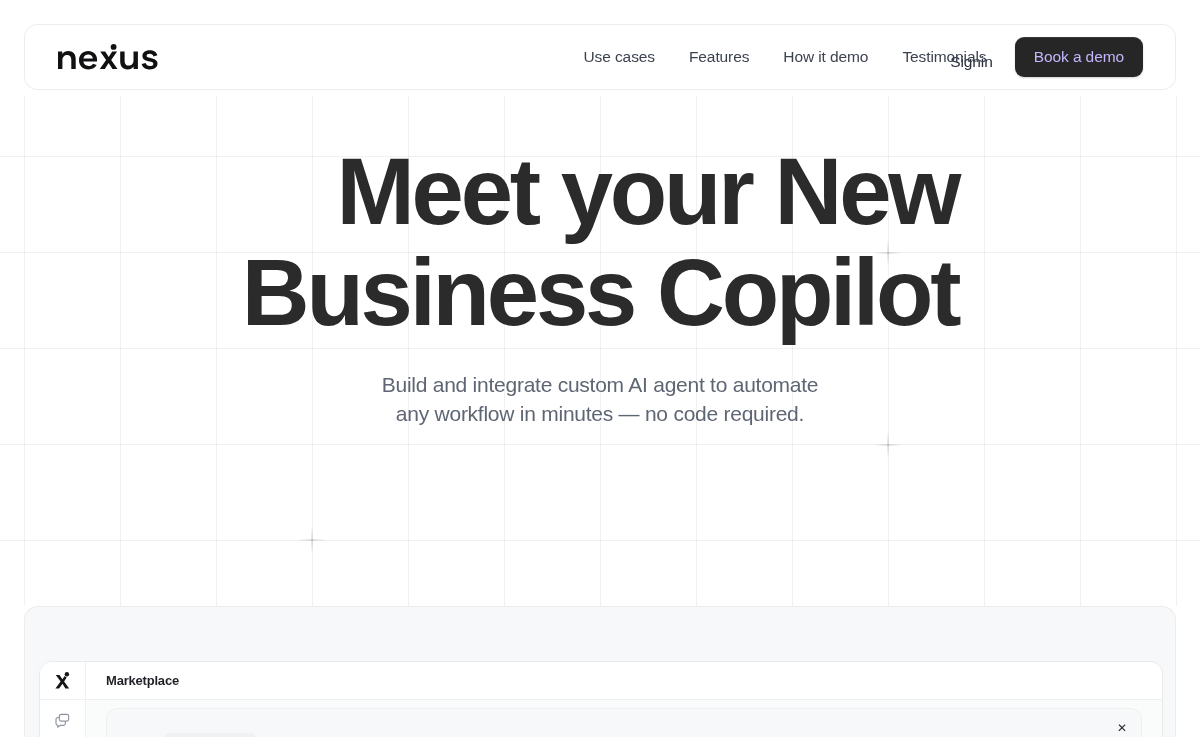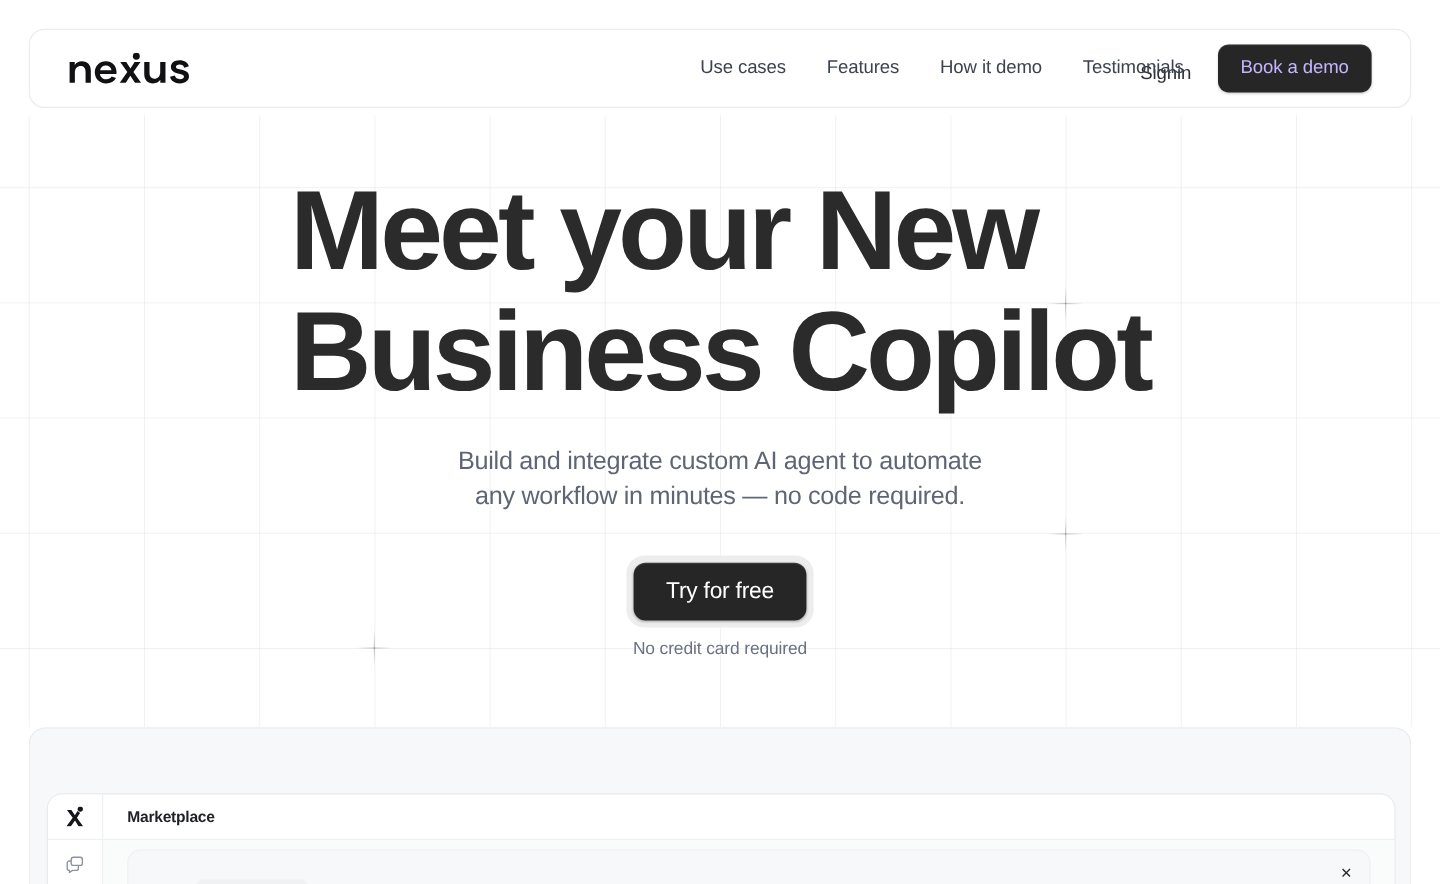--- a/index.html
+++ b/index.html
@@ -68,21 +68,21 @@
   }
 
   
   .hero{
     position:absolute; left:0; top:96px; width:1200px; z-index:10;
     display:flex; flex-direction:column; align-items:center;
   }
   .hero h1{
     margin-top:46px;
     font-size:94px; line-height:1.07; font-weight:700;
-    letter-spacing:-3.2px; color:#2b2b2b; text-align:left;
+    letter-spacing:-3.2px; color:#2b2b2b; text-align:right;
     max-width:800px;
   }
   .hero-sub{
     margin-top:28px;
     font-size:21px; line-height:1.38; color:#5e6573; text-align:center;
     letter-spacing:-0.25px; max-width:470px;
   }
   .cta-wrap{
     margin-top:34px; display:flex; flex-direction:column; align-items:center;
   }
@@ -197,26 +197,20 @@
     </div>
   </div>
 
   <div class="hero">
     <h1>
       <span>Meet your New</span><br>
       <span>Business Copilot</span>
     </h1>
     <p class="hero-sub">Build and integrate custom AI agent to automate any workflow in minutes — no code required.</p>
 
-    <div class="cta-wrap">
-      <div class="cta-ring">
-        <button class="cta-btn">Try for free</button>
-      </div>
-      <div class="cta-note">No credit card required</div>
-    </div>
   </div>
 
   <div class="bottom">
 
     <div class="mock">
       <div class="mock-side">
         <div class="mock-side-logo">
           <svg width="16" height="17" viewBox="0 0 16 17">
             <g fill="#15161a">
               <path d="M0.4 16.6l5.2-7.2L0.8 2.9h3.7l2.9 4.4 2.2-3.4 2.1 1.6-2.6 3.9 5.1 7.2h-3.8L7.5 11.8 4.1 16.6H0.4z"></path>

